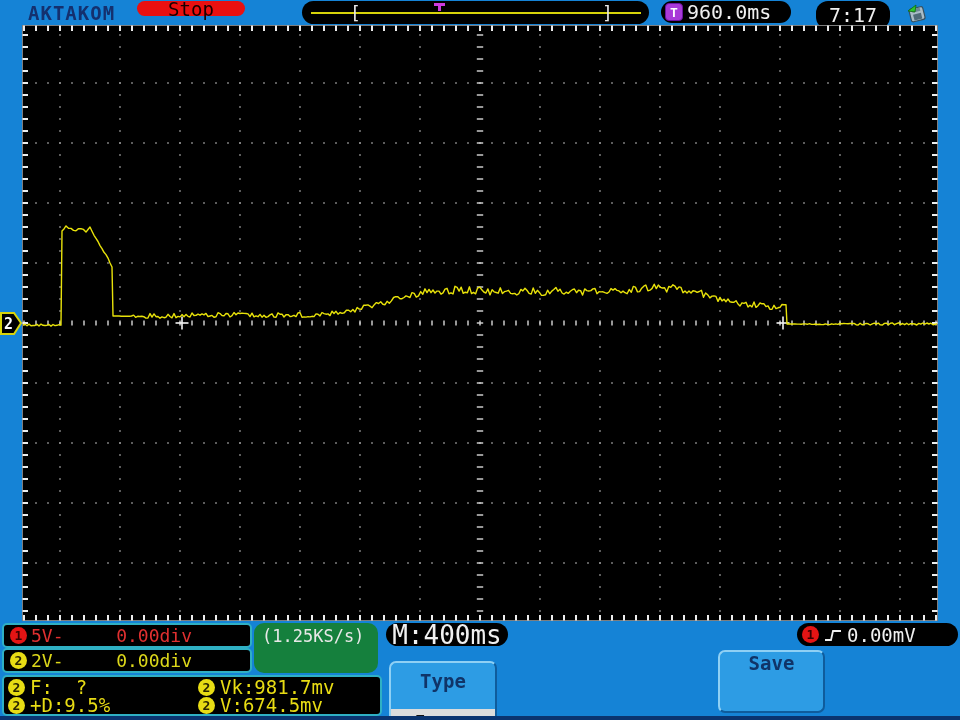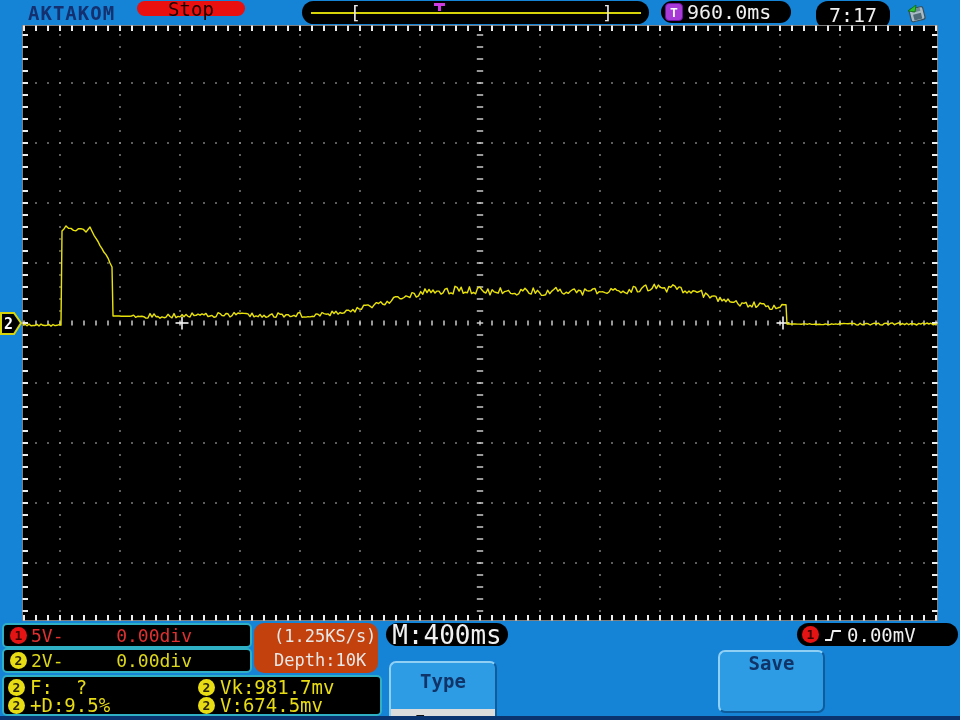--- a/index.html
+++ b/index.html
@@ -34,22 +34,22 @@
   .chrow{position:absolute;left:2px;width:250px;height:25px;background:#000;border:2px solid #2fb0c4;border-radius:5px;
          display:flex;align-items:center;padding:0 6px;box-sizing:border-box;font-size:18px;}
   .chrow1{top:623px;color:#e03030;}
   .chrow2{top:648px;color:#ddd81a;}
   .badge{width:17px;height:17px;border-radius:50%;font-size:13px;font-weight:bold;
          display:flex;align-items:center;justify-content:center;flex:none;}
   .badge.red{background:#e41414;color:#3a0000;}
   .badge.yellow{background:#e8dc14;color:#2a2500;}
   .chscale{margin-left:4px;}
   .chpos{margin-left:auto;margin-right:52px;}
-  .acqbox{position:absolute;left:254px;top:623px;width:124px;height:50px;background:#c2410c;border-radius:10px;
-          color:#e8e8e8;font-size:17px;line-height:24px;padding:1px 0 0 20px;box-sizing:border-box;}
+  .acqbox{position:absolute;left:254px;top:623px;width:124px;height:50px;background:#15803d;border-radius:10px;
+          color:#e8e8e8;font-size:17px;line-height:24px;padding:1px 0 0 8px;box-sizing:border-box;}
   .measure{position:absolute;left:2px;top:675px;width:380px;height:41px;background:#000;border:2px solid #2fb0c4;
            border-radius:5px;box-sizing:border-box;display:grid;grid-template-columns:190px 1fr;align-items:center;
            padding:1px 4px;}
   .mitem{display:flex;align-items:center;gap:5px;color:#e8dc14;font-size:19px;height:18px;}
   .mtext{white-space:pre;}
   .mpill{left:386px;top:623px;width:122px;height:23px;justify-content:center;font-size:26px;}
   .trigpill{left:797px;top:623px;width:161px;height:23px;gap:4px;padding-left:5px;box-sizing:border-box;font-size:19px;}
   .slope{flex:none;}
 
   
@@ -1801,21 +1801,20 @@
     <span class="chpos">0.00div</span>
   </div>
   <div class="chrow chrow2">
     <span class="badge yellow">2</span>
     <span class="chscale">2V-</span>
     <span class="chpos">0.00div</span>
   </div>
 
   <div class="acqbox">
     <div>(1.25KS/s)</div>
-    <div>Depth:10K</div>
   </div>
 
   <div class="measure">
     <div class="mitem">
       <span class="badge yellow">2</span>
       <span class="mtext">F:  ?</span>
     </div>
     <div class="mitem">
       <span class="badge yellow">2</span>
       <span class="mtext">Vk:981.7mv</span>

